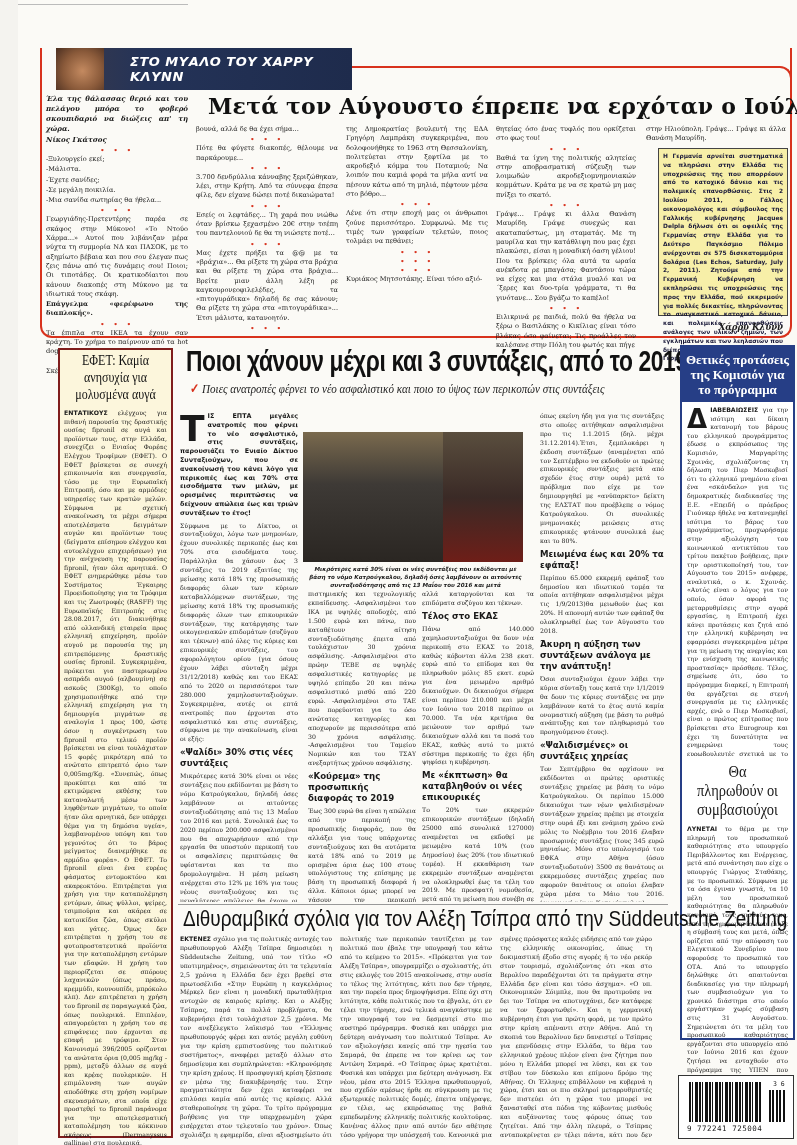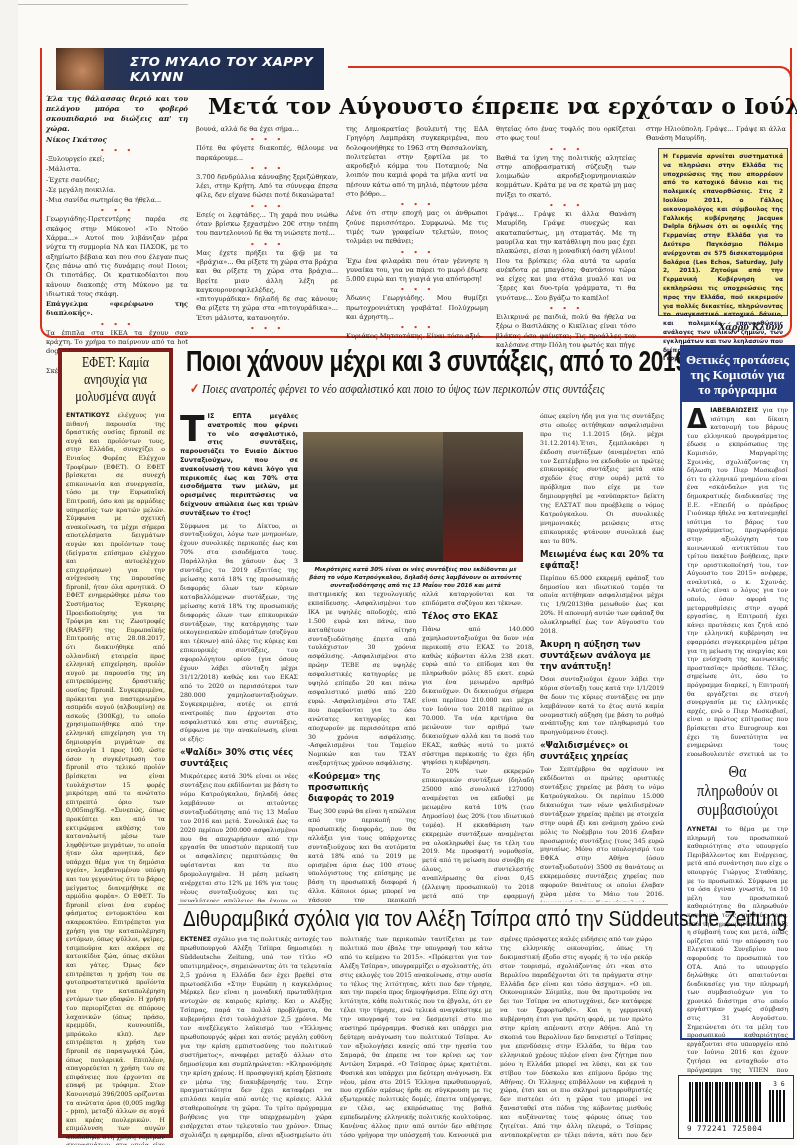--- a/index.html
+++ b/index.html
@@ -5,33 +5,33 @@
   * { box-sizing: border-box; margin: 0; padding: 0; }
   html, body { width: 797px; height: 1145px; background: #f4f3ef; overflow: hidden; }
   body { font-family: "DejaVu Serif", serif; color: #1a1a1a; position: relative; }
   .page { position: absolute; left: 18px; top: 0; width: 779px; height: 1145px; background: #fbfaf6; }
   .topline { position: absolute; left: 0; top: 4px; width: 170px; height: 1px; background: #bbb; }
 
   
   .klynn { position: absolute; left: 22px; top: 48px; width: 752px; height: 290px; border: 2px solid #d8321d; border-top: none; border-radius: 0 0 12px 12px; }
   .klynn-topline { position: absolute; left: 330px; top: 66px; width: 410px; height: 2px; background: #d8321d; }
   .klynn-topcorner { position: absolute; left: 726px; top: 66px; width: 48px; height: 30px; border-top: 2px solid #d8321d; border-right: 2px solid #d8321d; border-radius: 0 12px 0 0; }
-  .klynn-banner { position: absolute; left: 38px; top: 48px; width: 268px; height: 42px; background: linear-gradient(90deg, #3a3a4a 0%, #243358 30%, #1e2b4c 100%); display: flex; align-items: center; }
+  .klynn-banner { position: absolute; left: 38px; top: 48px; width: 296px; height: 42px; background: linear-gradient(90deg, #3a3a4a 0%, #243358 30%, #1e2b4c 100%); display: flex; align-items: center; }
   .klynn-face { width: 48px; height: 42px; background: radial-gradient(circle at 55% 55%, #c48a60 0%, #8a5a3a 55%, #4a2e20 100%); }
   .klynn-banner-title { flex: 1; color: #fff; font-family: "DejaVu Sans", sans-serif; font-weight: bold; font-size: 13px; letter-spacing: 0.5px; padding-left: 26px; font-style: italic; }
   .klynn-col { position: absolute; font-size: 6.6px; line-height: 9.3px; text-align: justify; }
   .klynn-col p { margin-bottom: 1px; }
   .dots { text-align: center; color: #d8321d; font-size: 8px; line-height: 9px; letter-spacing: 3px; }
   .quote { font-style: italic; font-weight: bold; font-size: 7px; line-height: 10px; }
   .headline1 { position: absolute; left: 190px; top: 93px; font-family: "DejaVu Serif", serif; font-weight: bold; font-size: 22px; letter-spacing: 0.2px; color: #111; white-space: nowrap; }
   .yellowbox { position: absolute; left: 640px; top: 148px; width: 130px; height: 168px; background: #f7efa8; border: 1px solid #444; padding: 3px 4px; font-family: "DejaVu Sans", sans-serif; font-weight: bold; font-size: 5.9px; line-height: 8.8px; text-align: justify; color: #1a1a3a; }
   .signature { position: absolute; right: 14px; top: 322px; font-style: italic; font-weight: bold; font-size: 8.5px; }
 
   
-  .efet { position: absolute; left: 40px; top: 348px; width: 115px; height: 790px; background: #fcf6dc; border: 4px solid #7f1d1d; padding: 2px 4px; }
+  .efet { position: absolute; left: 40px; top: 348px; width: 115px; height: 790px; background: #fcf6dc; border: 2px solid #7f1d1d; padding: 2px 4px; }
   .efet-title { font-family: "Liberation Serif", serif; font-size: 15px; line-height: 17px; text-align: center; color: #111; transform: scaleX(0.8); margin: 0 -12px 6px; }
   .body-text { font-size: 6.2px; line-height: 8.6px; text-align: justify; }
   .body-text b { font-family: "DejaVu Sans", sans-serif; }
 
   
   .mainhead { position: absolute; left: 168px; top: 345px; width: 465px; font-family: "Liberation Sans", sans-serif; font-weight: bold; font-size: 30px; line-height: 32px; letter-spacing: -0.5px; transform: scaleX(0.76); transform-origin: left top; white-space: nowrap; color: #111; }
   .subhead { position: absolute; left: 172px; top: 380px; font-family: "Liberation Serif", serif; font-style: italic; font-size: 13.5px; transform: scaleX(0.82); transform-origin: left top; white-space: nowrap; color: #222; }
   .check { color: #d8321d; font-weight: bold; font-style: normal; }
   .dropcap { float: left; font-family: "DejaVu Sans", sans-serif; font-weight: bold; font-size: 36px; line-height: 30px; margin: 2px 3px 0 0; }
   .lead { font-family: "DejaVu Sans", sans-serif; font-weight: bold; font-size: 6.4px; line-height: 8.8px; text-align: justify; }
@@ -101,23 +101,21 @@
     <div class="dots">• • •</div>
     <p>Μας έχετε πρήξει τα @@ με τα «βράχια»... Θα ρίξετε τη χώρα στα βράχια και θα ρίξετε τη χώρα στα βράχια... Βρείτε μιαν άλλη λέξη ρε καγκουρονεοφιλελέδες, τα «πιτογυράδικα» δηλαδή δε σας κάνουν; Θα ρίξετε τη χώρα στα «πιτογυράδικα»... Έτσι μάλιστα, κατανοητόν.</p>
     <div class="dots">• • •</div>
   </div>
 
   <div class="klynn-col" style="left:328px; top:125px; width:142px;">
     <p>της Δημοκρατίας βουλευτή της ΕΔΑ Γρηγόρη Λαμπράκη συγκεκριμένα, που δολοφονήθηκε το 1963 στη Θεσσαλονίκη, πολιτεύεται στην ξεφτίλα με το ακροδεξιό κόμμα του Ποταμιού; Να λοιπόν που καμιά φορά τα μήλα αντί να πέσουν κάτω από τη μηλιά, πέφτουν μέσα στο βόθρο...</p>
     <div class="dots">• • •</div>
     <p>Λένε ότι στην εποχή μας οι άνθρωποι ζούνε περισσότερο. Συμφωνώ. Με τις τιμές των γραφείων τελετών, ποιος τολμάει να πεθάνει;</p>
     <div class="dots">• • •</div>
-    <p>Έχω ένα φιλαράκι που όταν γέννησε η γυναίκα του, για να πάρει το μωρό έδωσε 5.000 ευρώ και τη γιαγιά για απόσυρση!</p>
-    <div class="dots">• • •</div>
-    <p>Άδωνις Γεωργιάδης. Μου θυμίζει πρωτοχρονιάτικη γραβάτα! Πολύχρωμη και άχρηστη...</p>
+    <div class="dots">• • •</div>
     <div class="dots">• • •</div>
     <p>Κυριάκος Μητσοτάκης. Είναι τόσο αξιό-</p>
   </div>
 
   <div class="klynn-col" style="left:478px; top:125px; width:140px;">
     <p>θητείας όσο ένας τυφλός που ορκίζεται στο φως του!</p>
     <div class="dots">• • •</div>
     <p>Βαθιά τα ίχνη της πολιτικής αλητείας στην αποβρασματική σύζευξη των λοιμωδών ακροδεξιομνημονιακών κομμάτων. Κράτα με να σε κρατώ μη μας πνίξει το σκατό.</p>
     <div class="dots">• • •</div>
     <p>Γράψε... Γράψε κι άλλα Θανάση Μαυρίδη. Γράψε συνεχώς και ακαταπαύστως, μη σταματάς. Με τη μαυρίλα και την κατάθλιψη που μας έχει πλακώσει, είσαι η μοναδική όαση γέλιου! Που τα βρίσκεις όλα αυτά τα ωραία ανέκδοτα ρε μπαγάσα; Φαντάσου τώρα να είχες και μια στάλα μυαλό και να ΄ξερες και δυο-τρία γράμματα, τι θα γινότανε... Σου βγάζω το καπέλο!</p>
@@ -162,20 +160,21 @@
   <div class="col" style="left:290px; top:590px; width:108px; height:312px; overflow:hidden;">
     <p class="col-text">πιστημιακής και τεχνολογικής εκπαίδευσης. -Ασφαλισμένοι του ΙΚΑ με υψηλές αποδοχές, από 1.500 ευρώ και πάνω, που καταθέτουν αίτηση συνταξιοδότησης έπειτα από τουλάχιστον 30 χρόνια ασφάλισης. -Ασφαλισμένοι στο πρώην ΤΕΒΕ σε υψηλές ασφαλιστικές κατηγορίες με υψηλό επίπεδο 20 και πάνω ασφαλιστικό μισθό από 220 ευρώ. -Ασφαλισμένοι στο ΤΑΕ που πορεύονται για το όσο ανώτατες κατηγορίες και αποχωρούν με περισσότερα από 30 χρόνια ασφάλισης. -Ασφαλισμένοι του Ταμείου Νομικών και του ΤΣΑΥ ανεξαρτήτως χρόνου ασφάλισης.</p>
     <div class="subtitle">«Κούρεμα» της προσωπικής διαφοράς το 2019</div>
     <p class="col-text">Έως 300 ευρώ θα είναι η απώλεια από την περικοπή της προσωπικής διαφοράς, που θα αλλάξει για τους υπάρχοντες συνταξιούχους και θα αυτόματα κατά 18% από το 2019 με ορισμένα όρια έως 100 στους υπολόγιστους της επίσημης με βάση τη προσωπική διαφορά ή άλλα. Κάποιοι όμως μπορεί να χάσουν την περικοπή συμπληρωματικά έως 18%, κάποιοι να δουν και την εισφορά θα είναι 25% άλλων συντάξεων. Πέρα του έχουν 18%, αλλά φτάνουν και στο 25%, γιατί δεν κόβεται μόνο σύνταξη, λόγω προσωπικής διαφοράς,</p>
   </div>
 
   <div class="col" style="left:404px; top:590px; width:112px; height:312px; overflow:hidden;">
     <p class="col-text">αλλά καταργούνται και τα επιδόματα συζύγου και τέκνων.</p>
     <div class="subtitle">Τέλος στο ΕΚΑΣ</div>
     <p class="col-text">Πάνω από 140.000 χαμηλοσυνταξιούχοι θα δουν νέα περικοπή στο ΕΚΑΣ το 2018, καθώς κόβονται άλλα 238 εκατ. ευρώ από το επίδομα και θα πληρωθούν μόλις 85 εκατ. ευρώ για ένα μειωμένο αριθμό δικαιούχων. Οι δικαιούχοι σήμερα είναι περίπου 210.000 και μέχρι τον Ιούνιο του 2018 περίπου οι 70.000. Τα νέα κριτήρια θα μειώνουν τον αριθμό των δικαιούχων αλλά και τα ποσά του ΕΚΑΣ, καθώς αυτό το μικτό σύστημα περικοπής το έχει ήδη ψηφίσει η κυβέρνηση.</p>
+    <div class="subtitle">Με «έκπτωση» θα καταβληθούν οι νέες επικουρικές</div>
     <p class="col-text">Το 20% των εκκρεμών επικουρικών συντάξεων (δηλαδή 25000 από συνολικά 127000) αναμένεται να εκδοθεί με μειωμένο κατά 10% (του Δημοσίου) έως 20% (του ιδιωτικού τομέα). Η εκκαθάριση των εκκρεμών συντάξεων αναμένεται να ολοκληρωθεί έως τα τέλη του 2019. Με προσφατή νομοθεσία, μετά από τη μείωση που συνέβη σε όλους, ο συντελεστής αναπλήρωσης θα είναι 0,45 (έλλειψη προσωπικού) το 2018 μετά από την εφαρμογή (αναπροσαρμογή) κατά 0,45 του σημερινού χαμηλότερος από το σημερινό για τον υπολογισμό της συγκεκριμένης κατηγορίας εν αναμονεί συντάξεων,</p>
   </div>
 
   <div class="col" style="left:522px; top:412px; width:124px; height:490px; overflow:hidden;">
     <p class="col-text">όπως εκείνη ήδη για για τις συντάξεις στο οποίες αιτήθηκαν ασφαλισμένοι προ τις 1.1.2015 (δηλ. μέχρι 31.12.2014).Έτσι, ξεμπλοκάρει η έκδοση συντάξεων (αναμένεται από τον Σεπτέμβριο να εκδοθούν οι πρώτες επικουρικές συντάξεις μετά από σχεδόν έτος στην ουρά) μετά το πρόβλημα που είχε με τον δημιουργηθεί με «ανύπαρκτο» δείκτη της ΕΛΣΤΑΤ που προέβλεπε ο νόμος Κατρούγκαλου. Οι συνολικές μνημονιακές μειώσεις στις επικουρικές φτάνουν συνολικά έως και το 80%.</p>
     <div class="subtitle">Μειωμένα έως και 20% τα εφάπαξ!</div>
     <p class="col-text">Περίπου 65.000 εκκρεμή εφάπαξ του δημοσίου και ιδιωτικού τομέα τα οποία αιτήθηκαν ασφαλισμένοι μέχρι τις 1/9/2013)θα μειωθούν έως και 20%. Η απονομή αυτών των εφάπαξ θα ολοκληρωθεί έως τον Αύγουστο του 2018.</p>
     <div class="subtitle">Άκυρη η αύξηση των συντάξεων ανάλογα με την ανάπτυξη!</div>
     <p class="col-text">Όσοι συνταξιούχοι έχουν λάβει την κύρια σύνταξη τους κατά την 1/1/2019 θα δουν τις κύριες συντάξεις να μην λαμβάνουν κατά το έτος αυτό καμία ονομαστική αύξηση (με βάση το ρυθμό ανάπτυξης και τον πληθωρισμό του προηγούμενου έτους).</p>
     <div class="subtitle">«Ψαλιδισμένες» οι συντάξεις χηρείας</div>

